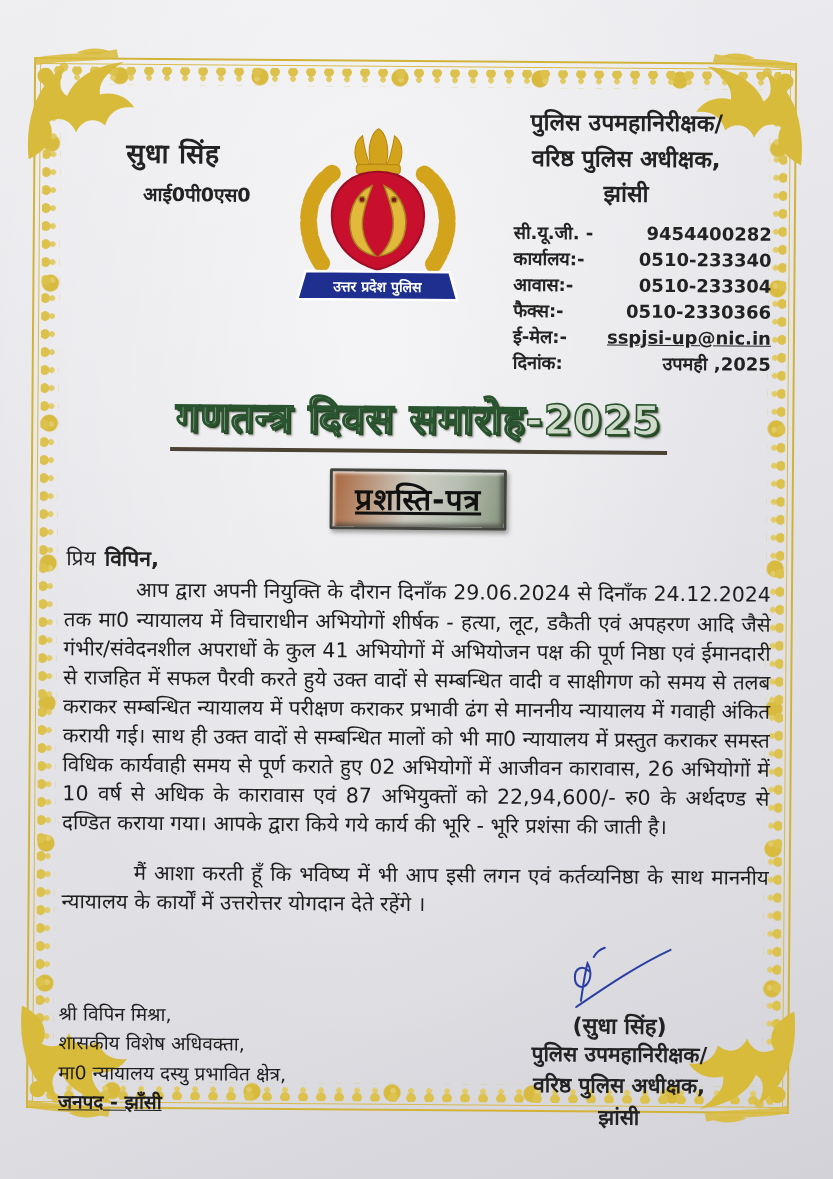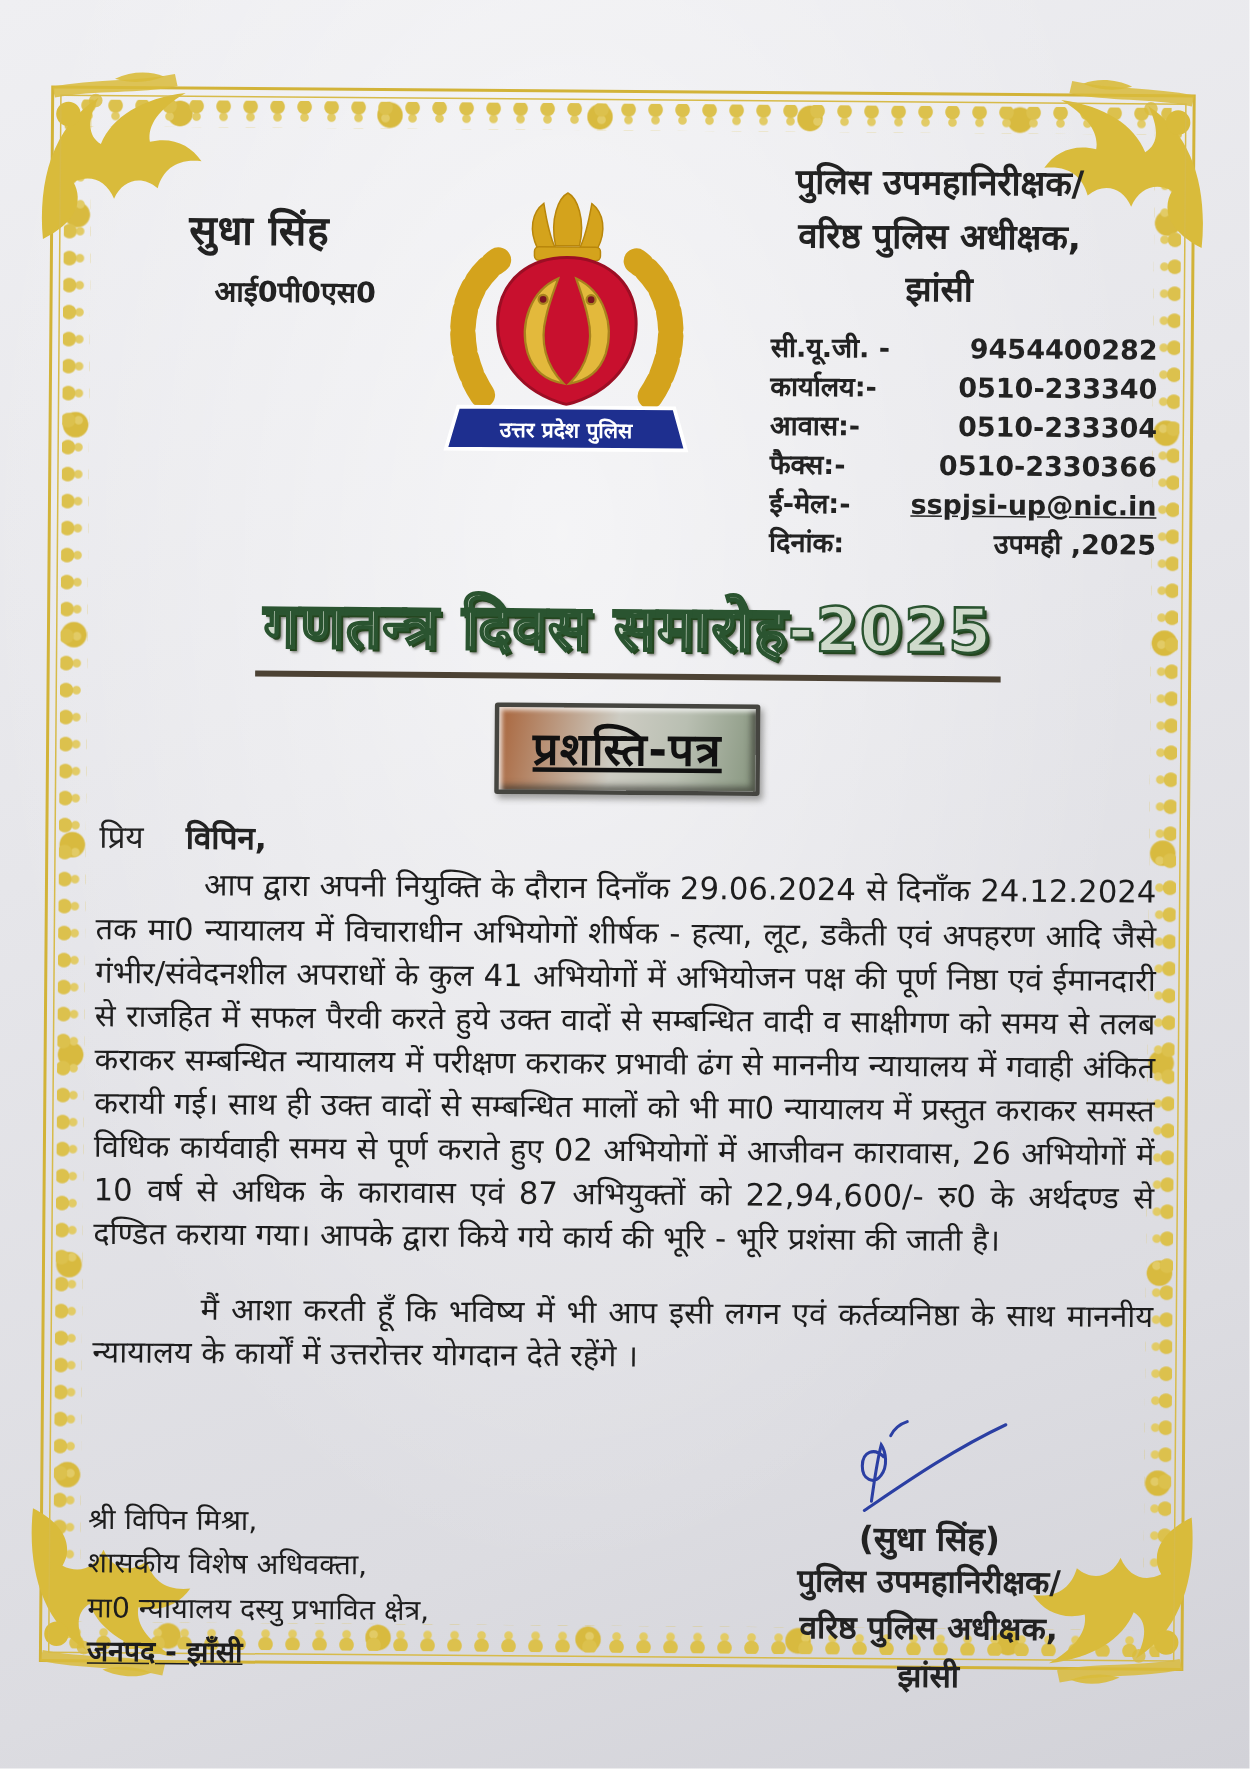--- a/index.html
+++ b/index.html
@@ -60,21 +60,21 @@
     border-bottom:4px solid #4c4234;padding:0 6px 4px 6px;}
   .badge-wrap{text-align:center;margin-top:16px;}
   .badge{display:inline-block;padding:6px 22px 8px 22px;
     background:linear-gradient(100deg,#a9653c 0%,#cdccc3 45%,#b9bfb2 70%,#87967f 100%);
     border:3px solid #454540;border-radius:2px;
     box-shadow:inset 2px 2px 3px rgba(255,255,255,.75), inset -3px -3px 4px rgba(50,50,45,.65), 2px 3px 4px rgba(60,60,55,.45);}
   .badge span{font-size:30px;font-weight:700;color:#111;text-decoration:underline;letter-spacing:1px;margin-top:48px;}
   
   .letter{margin-top:16px;padding:0 2px;}
   .salutation{font-size:21px;margin-left:2px;}
-  .salutation b{margin-left:28px;}
+  .salutation b{margin-left:9px;}
   .para{font-size:20.5px;line-height:1.42;text-align:justify;color:#1d1d1d;
     text-indent:72px;margin-top:4px;}
   .para.second{margin-top:14px;}
   
   .footer{display:grid;grid-template-columns:1fr 300px;margin-top:6px;}
   .addressee{padding-top:62px;font-size:19px;line-height:1.55;color:#1d1d1d;}
   .addressee .district{font-weight:700;text-decoration:underline;}
   .sig-block{text-align:center;}
   .sig-img{height:72px;margin-bottom:-8px;}
   .sig-name{font-size:22px;font-weight:700;}

